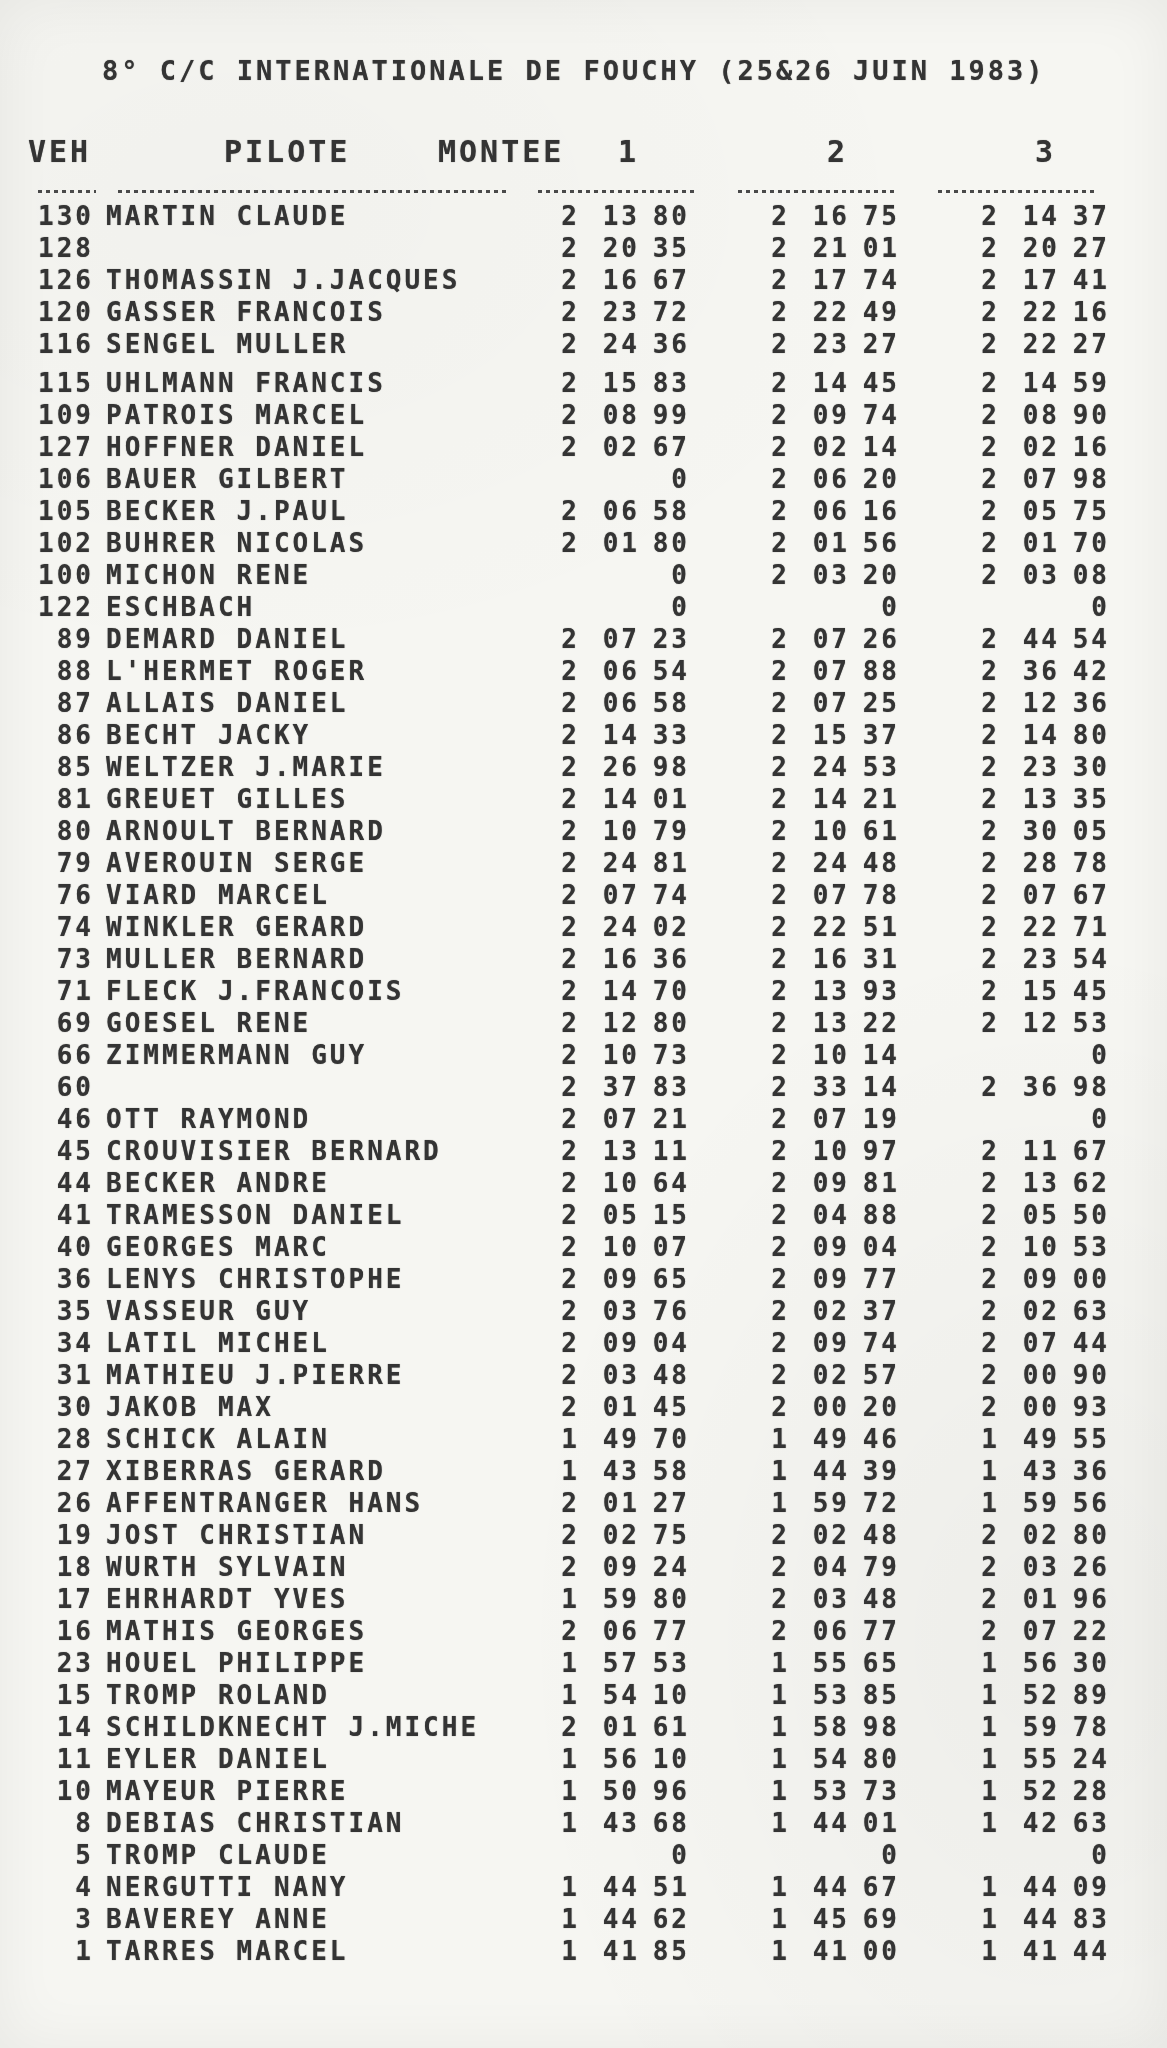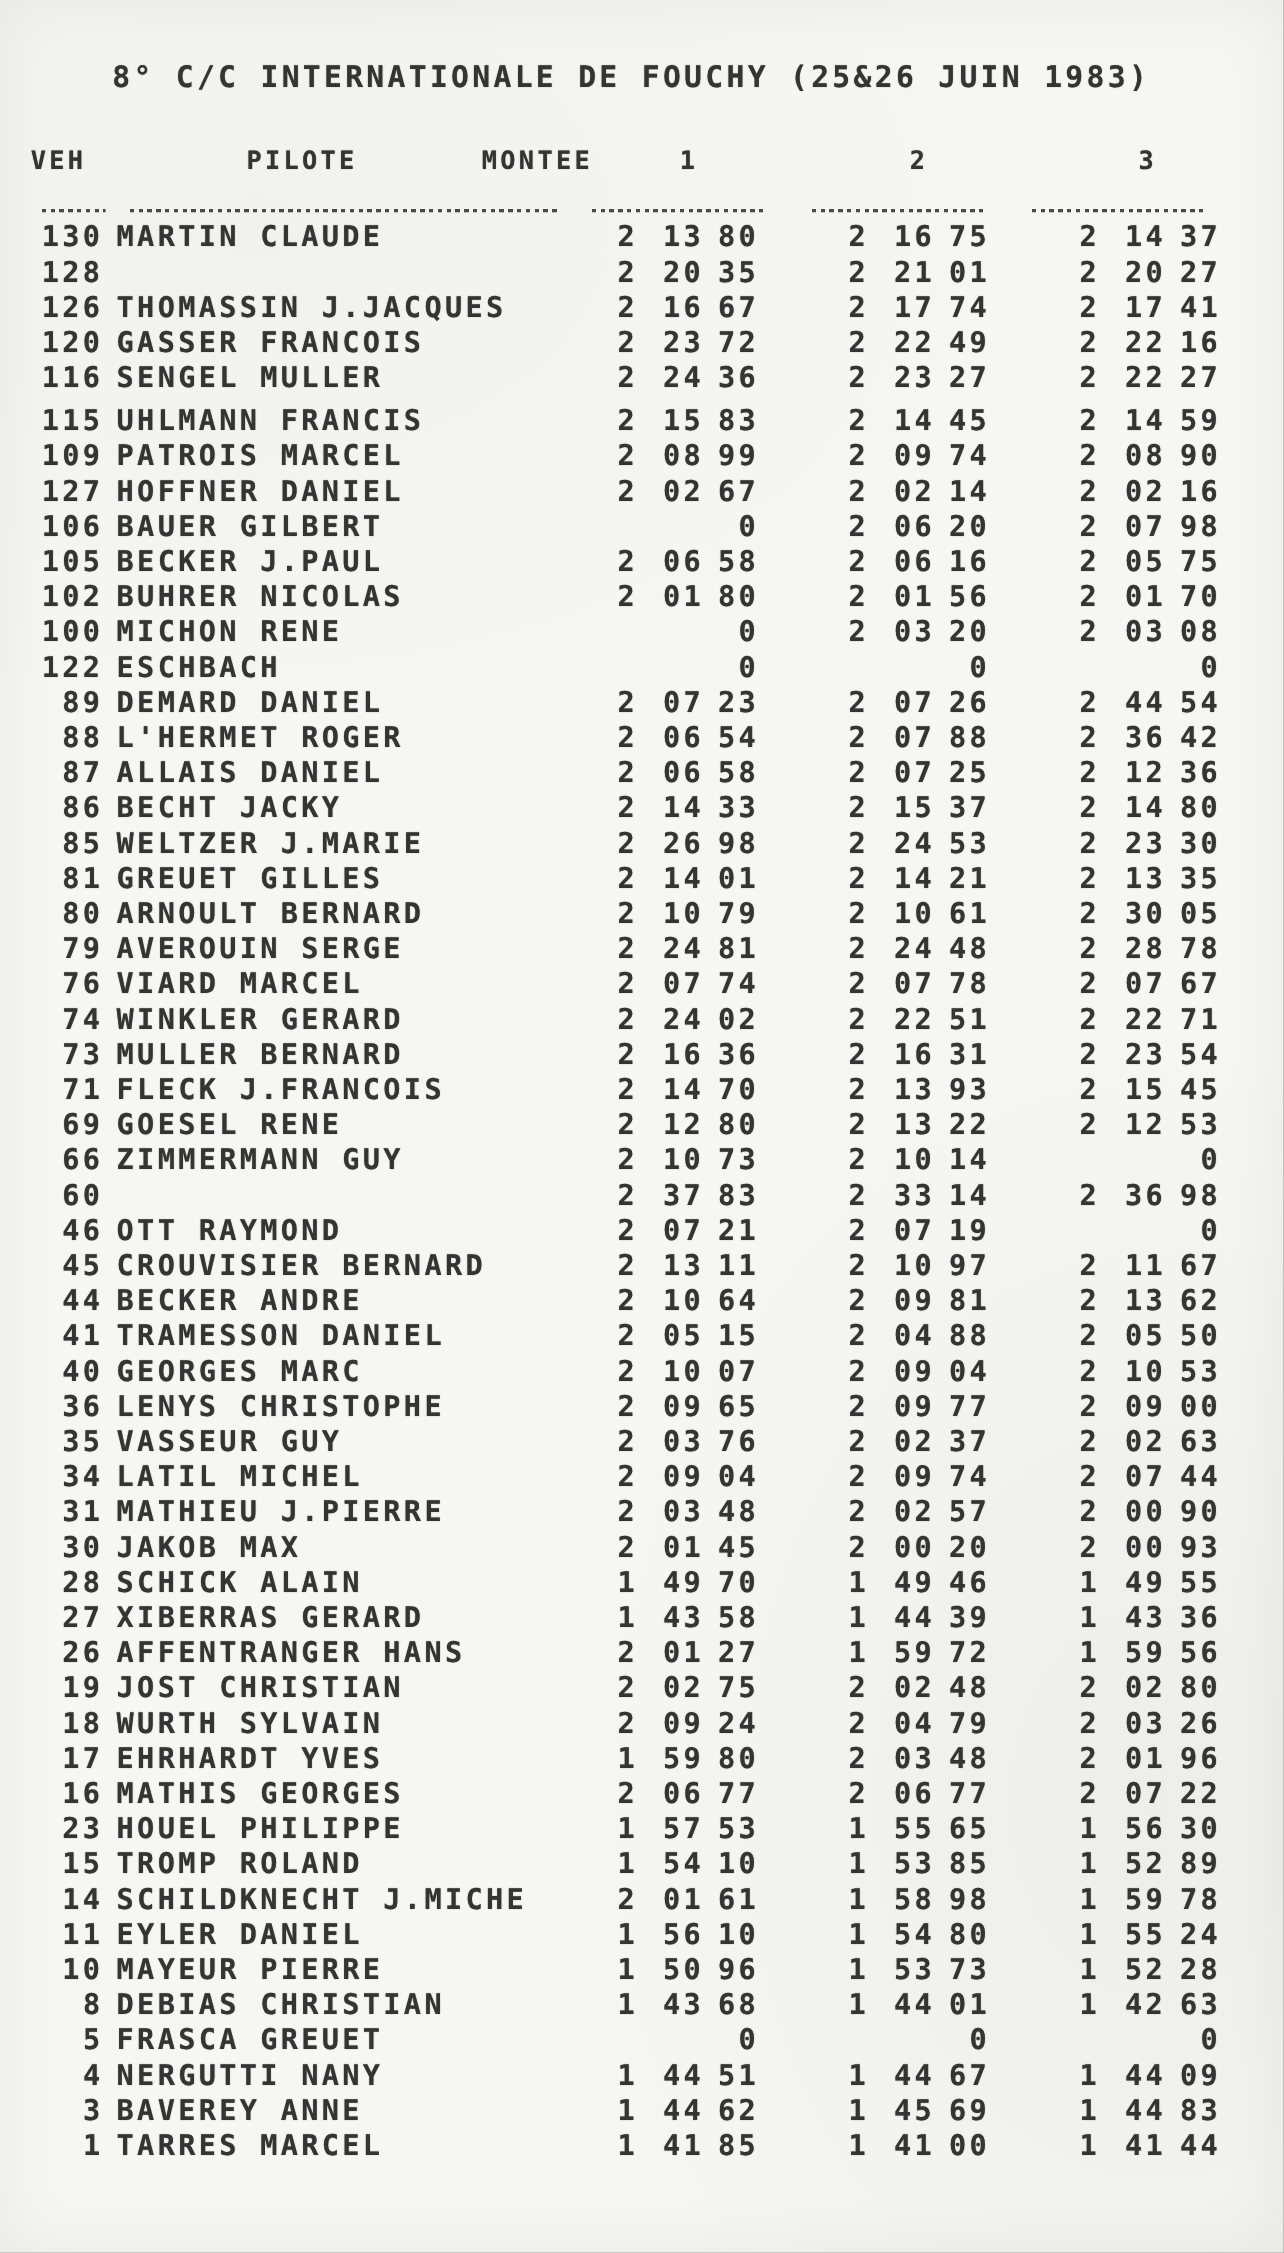--- a/index.html
+++ b/index.html
@@ -11,21 +11,21 @@
       radial-gradient(1200px 800px at 20% 10%, rgba(0,0,0,0.02), transparent 60%),
       radial-gradient(900px 1200px at 90% 80%, rgba(0,0,0,0.035), transparent 60%),
       #f6f6f2;
     box-shadow: inset 0 0 60px rgba(0,0,0,0.06);
     font-family:"DejaVu Sans Mono", "Liberation Mono", monospace;
     color:#2f2f2f;
     overflow:hidden;
   }
   .ink{
     font-weight:700;
-    font-size:23px;
+    font-size:30px;
     letter-spacing:3px;
     white-space:pre;
     color:#343434;
     text-shadow:0 0 1px rgba(20,20,20,0.55);
   }
   .abs{position:absolute;}
   .title{left:102px;top:55px;font-size:27px;}
   .hdr{top:134px;}
   .h-veh{left:28px;}
   .h-pilote{left:224px;}
@@ -725,21 +725,21 @@
         <span class="cell c-t1c">68</span>
         <span class="cell c-t2m">1</span>
         <span class="cell c-t2s">44</span>
         <span class="cell c-t2c">01</span>
         <span class="cell c-t3m">1</span>
         <span class="cell c-t3s">42</span>
         <span class="cell c-t3c">63</span>
       </div>
       <div class="row">
         <span class="cell c-veh">5</span>
-        <span class="cell c-name">FRASCA GREUET</span>
+        <span class="cell c-name">TROMP CLAUDE</span>
         <span class="cell c-t1c">0</span>
         <span class="cell c-t2c">0</span>
         <span class="cell c-t3c">0</span>
       </div>
       <div class="row">
         <span class="cell c-veh">4</span>
         <span class="cell c-name">NERGUTTI NANY</span>
         <span class="cell c-t1m">1</span>
         <span class="cell c-t1s">44</span>
         <span class="cell c-t1c">51</span>

